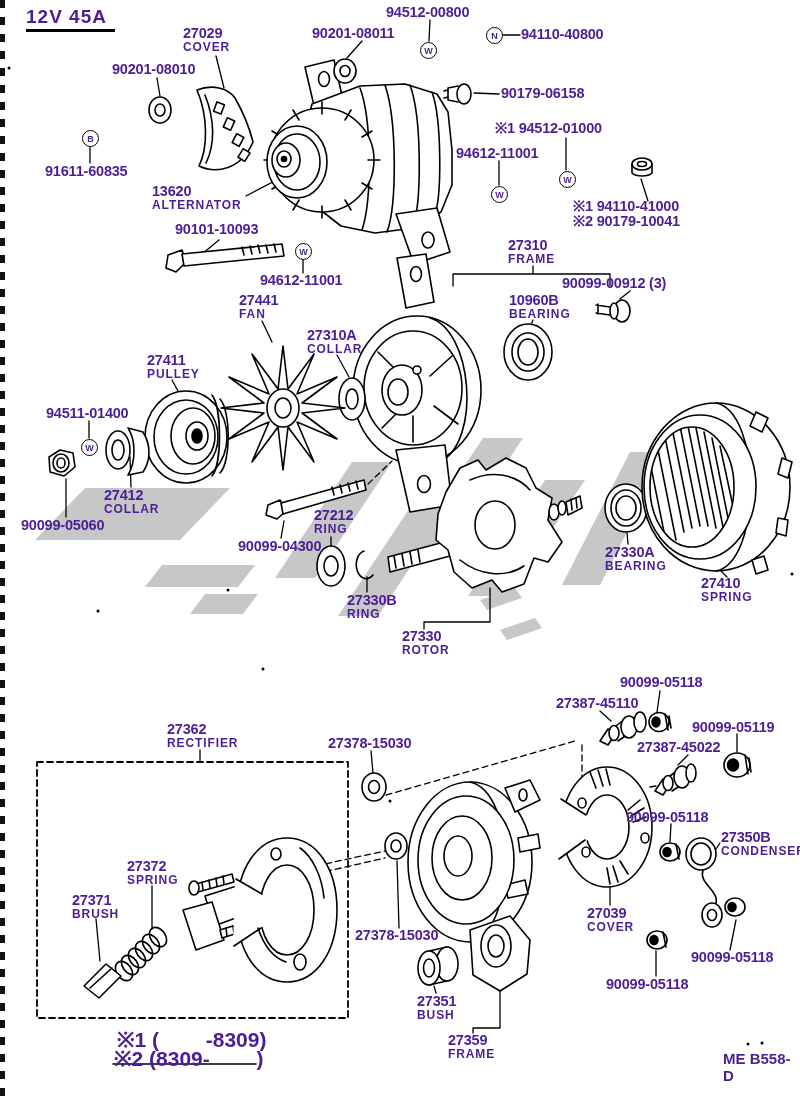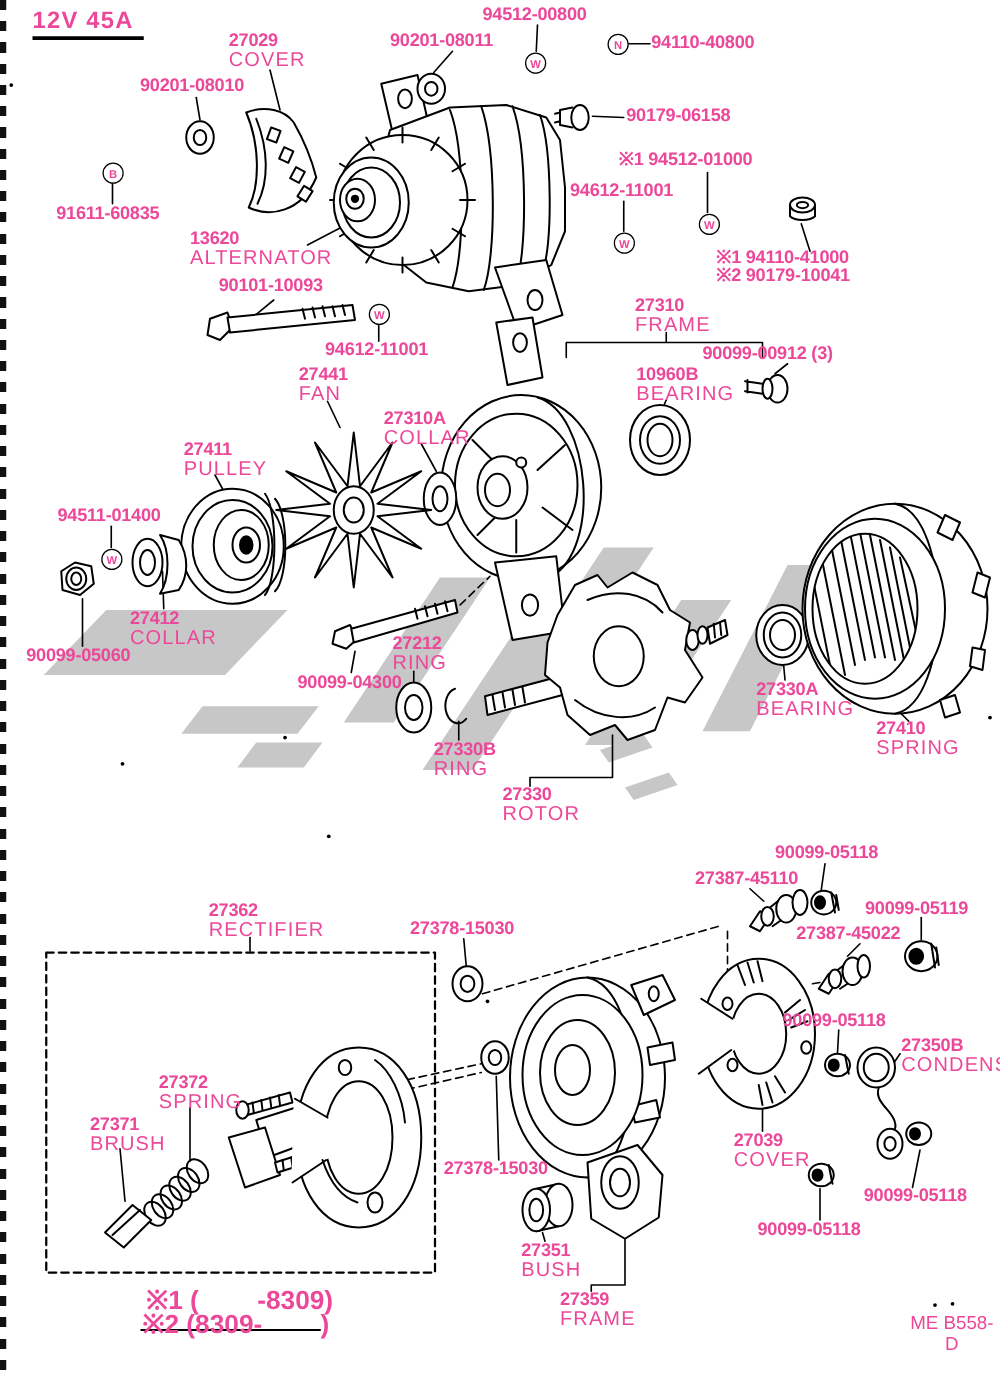--- a/index.html
+++ b/index.html
@@ -1,30 +1,30 @@
 <!DOCTYPE html>
 <html><head>
 <meta charset="utf-8">
 <style>
   html,body{margin:0;padding:0;background:#fff;}
   .stage{position:relative;width:800px;height:1098px;background:#ffffff;overflow:hidden;
-         font-family:"Liberation Sans",sans-serif;color:#ec4899;}
+         font-family:"Liberation Sans",sans-serif;color:#4c1d95;}
   .perf{position:absolute;left:0;top:0;width:5px;height:1098px;
         background:repeating-linear-gradient(180deg,#111 0 8px,#fff 8px 17px);}
   svg.art{position:absolute;left:0;top:0;}
   .lbl{position:absolute;line-height:1.03;white-space:nowrap;z-index:5;}
   .num{display:block;font-weight:700;font-size:14.5px;letter-spacing:-0.2px;}
-  .nm{display:block;font-weight:400;font-size:16px;letter-spacing:0.9px;}
+  .nm{display:block;font-weight:700;font-size:12px;letter-spacing:0.9px;}
   .marker{position:absolute;width:15px;height:15px;border:1.7px solid #000;border-radius:50%;
           background:#fff;display:flex;align-items:center;justify-content:center;
           font-size:9px;font-weight:700;z-index:6;}
   .title{position:absolute;left:26px;top:6px;font-size:19px;font-weight:700;letter-spacing:1px;
          border-bottom:3px solid #000;padding:0 8px 1px 0;z-index:5;}
   .note{position:absolute;font-size:21px;font-weight:700;white-space:pre;z-index:5;}
-  .docref{position:absolute;left:723px;top:1050px;font-size:15px;font-weight:400;z-index:5;text-align:center;}
+  .docref{position:absolute;left:723px;top:1050px;font-size:15px;font-weight:700;z-index:5;}
 </style>
 </head>
 <body>
 
 <div class="stage">
 
   <div class="perf"></div>
 
   <svg class="art" width="800" height="1098" viewBox="0 0 800 1098">
     <defs>

